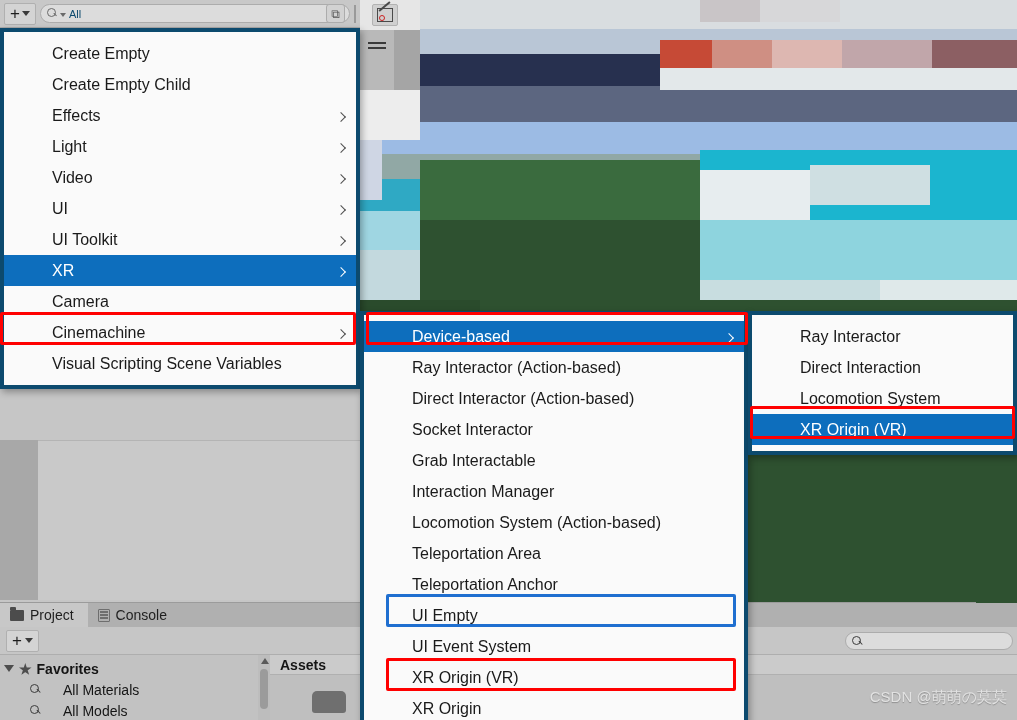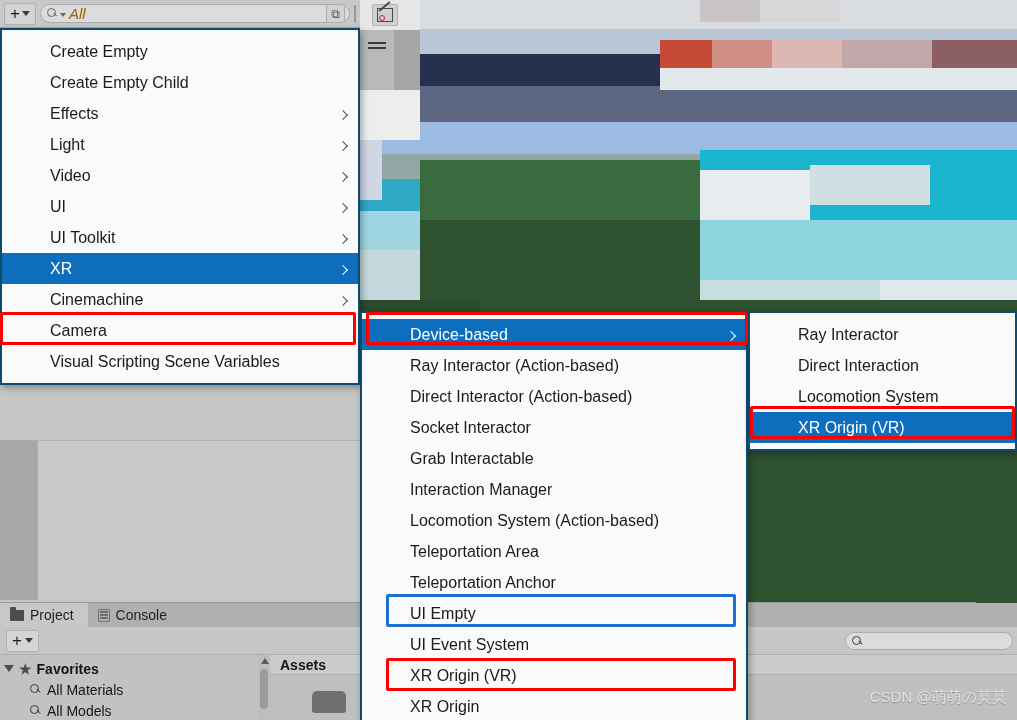--- a/index.html
+++ b/index.html
@@ -82,21 +82,21 @@
     border:1.4px solid #6a6a6a; border-radius:50%;
   }
   .search-ico::after {
     content:""; position:absolute; left:6px; top:6px; width:4px; height:1.4px;
     background:#6a6a6a; transform: rotate(45deg);
   }
   .search-caret {
     width:0;height:0;border-left:3px solid transparent;border-right:3px solid transparent;
     border-top:4px solid #6a6a6a; margin-left:-1px; margin-top:3px;
   }
-  .search-val { font-size: 15px; color: #a16207; flex:1;font-style:italic; }
+  .search-val { font-size: 11px; color: #0c4a6e; flex:1; }
   .expand-btn {
     width: 19px; height: 19px; border: 1px solid #acacac; border-radius: 3px;
     background: #d2d2d2; display:flex; align-items:center; justify-content:center;
   }
   .expand-glyph { font-size: 12px; color: #555; line-height: 1; }
   .tb-sep { width:2px; height:18px; border-left:1px solid #9a9a9a; border-right:1px solid #9a9a9a; }
 
   .gizmo-btn {
     position: absolute; left: 372px; top: 4px; width: 26px; height: 22px;
     background: #d0d0d0; border: 1px solid #b2b2b2; border-radius: 2px;
@@ -113,21 +113,21 @@
   }
   .hamburger {
     position:absolute; left:368px; top:42px; width:18px; height:10px;
   }
   .hamburger i { display:block; height:2px; background:#3a3a3a; margin-bottom:3px; }
 
   
   .menu {
     position: absolute;
     background: #fafafa;
-    border: 2px solid #0c4a6e;
+    border: 4px solid #0c4a6e;
     box-shadow: 2px 3px 7px rgba(0,0,0,0.32);
     padding: 6px 0 6px 0;
     z-index: 20;
   }
   .menu-item {
     position: relative;
     height: 31px;
     display: flex; align-items: center;
     padding: 0 14px 0 48px;
     font-size: 16px; color: #1a1a1a;
@@ -193,21 +193,21 @@
     background: #dcdcdc; border: 1px solid #acacac; border-radius: 9px;
     display:flex; align-items:center; padding: 0 6px;
   }
 
   .proj-tree {
     position: absolute; left: 0; top: 52px; width: 270px; height: 66px;
     background: #c2c2c2; padding-top: 3px;
   }
   .tree-row { display:flex; align-items:center; height: 21px; font-size: 14px; color:#151515; }
   .tree-row.root { padding-left: 4px; font-weight: bold; gap: 5px; }
-  .tree-row.child { padding-left: 30px; gap: 6px; }
+  .tree-row.child { padding-left: 30px; gap: 22px; }
   .tri {
     width:0;height:0;border-left:5px solid transparent;border-right:5px solid transparent;
     border-top:7px solid #4d4d4d;
   }
   .star { font-size: 14px; color:#4d4d4d; line-height:1; }
   .mag { width: 11px; height: 11px; position: relative; flex:none; }
   .mag::before {
     content:""; position:absolute; left:0;top:0;width:7px;height:7px;
     border:1.4px solid #3c3c3c; border-radius:50%;
   }
@@ -332,25 +332,25 @@
       </div>
       <div class="menu-item">
         <span>UI Toolkit</span>
         <span class="arrow"></span>
       </div>
       <div class="menu-item selected">
         <span>XR</span>
         <span class="arrow"></span>
       </div>
       <div class="menu-item">
+        <span>Camera</span>
+      </div>
+      <div class="menu-item">
         <span>Cinemachine</span>
         <span class="arrow"></span>
-      </div>
-      <div class="menu-item">
-        <span>Camera</span>
       </div>
       <div class="menu-item">
         <span>Visual Scripting Scene Variables</span>
       </div>
     </div>
 
   <div class="menu" id="menu2">
       <div class="menu-item selected">
         <span>Device-based</span>
         <span class="arrow"></span>

